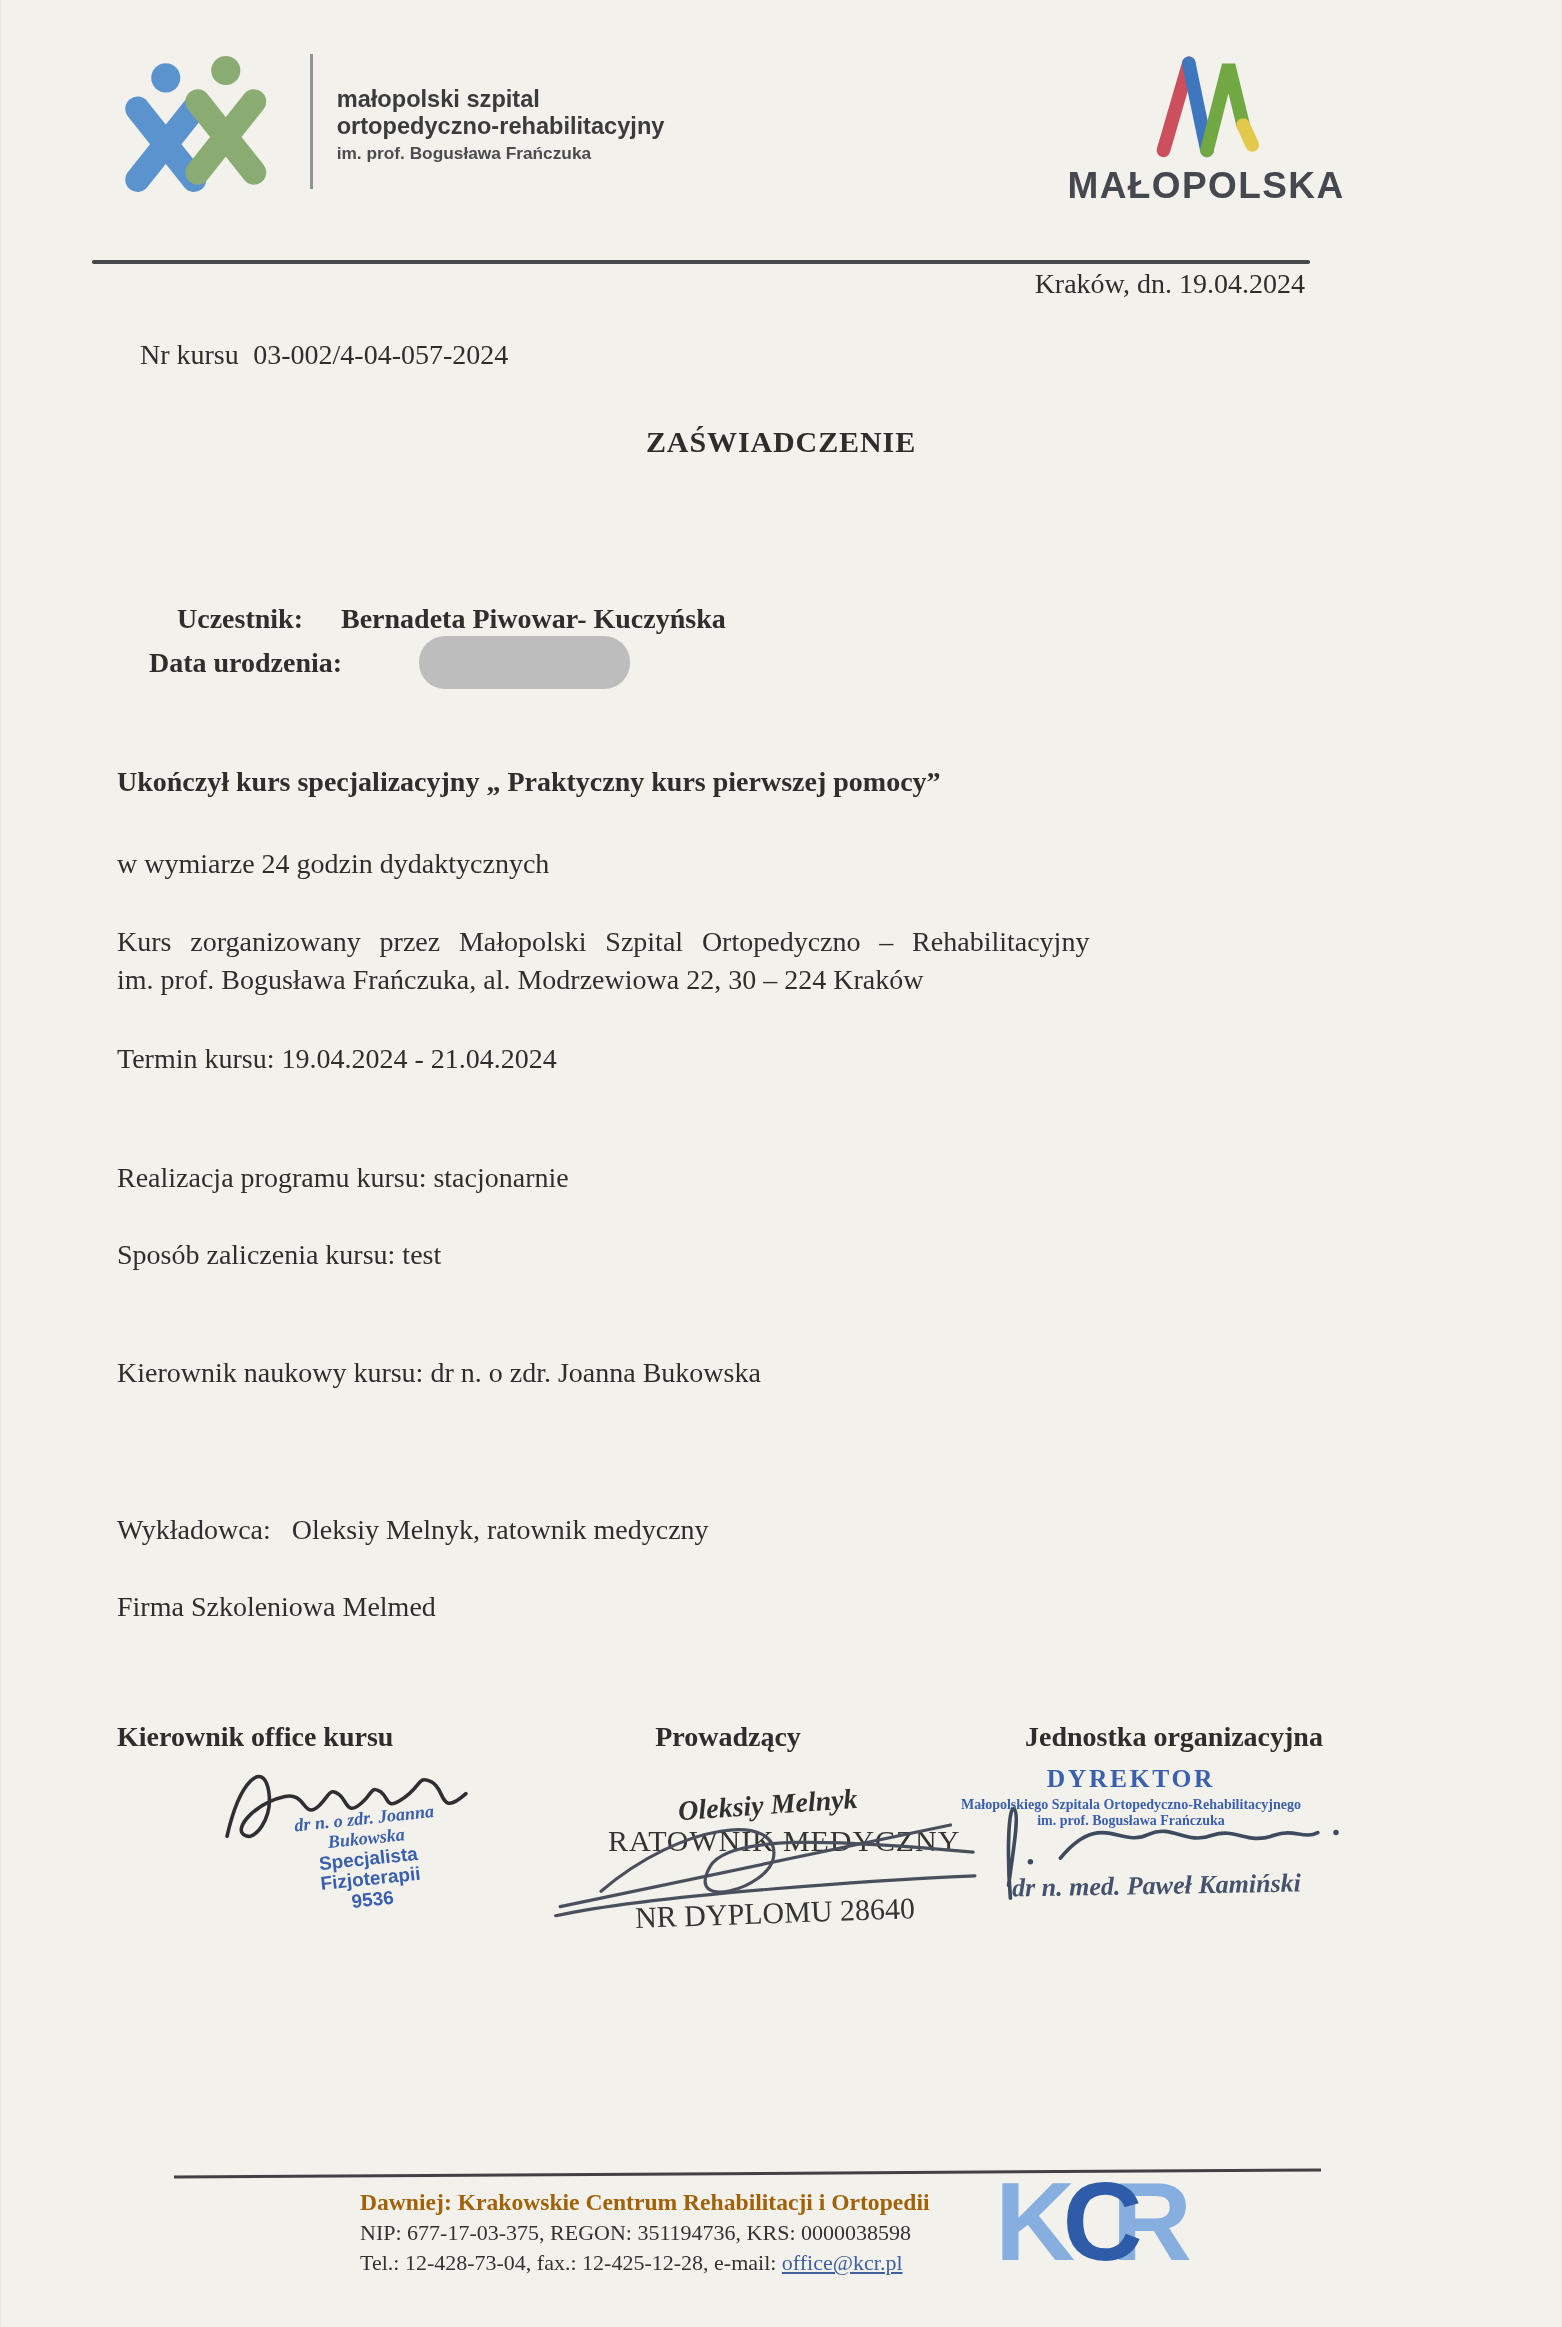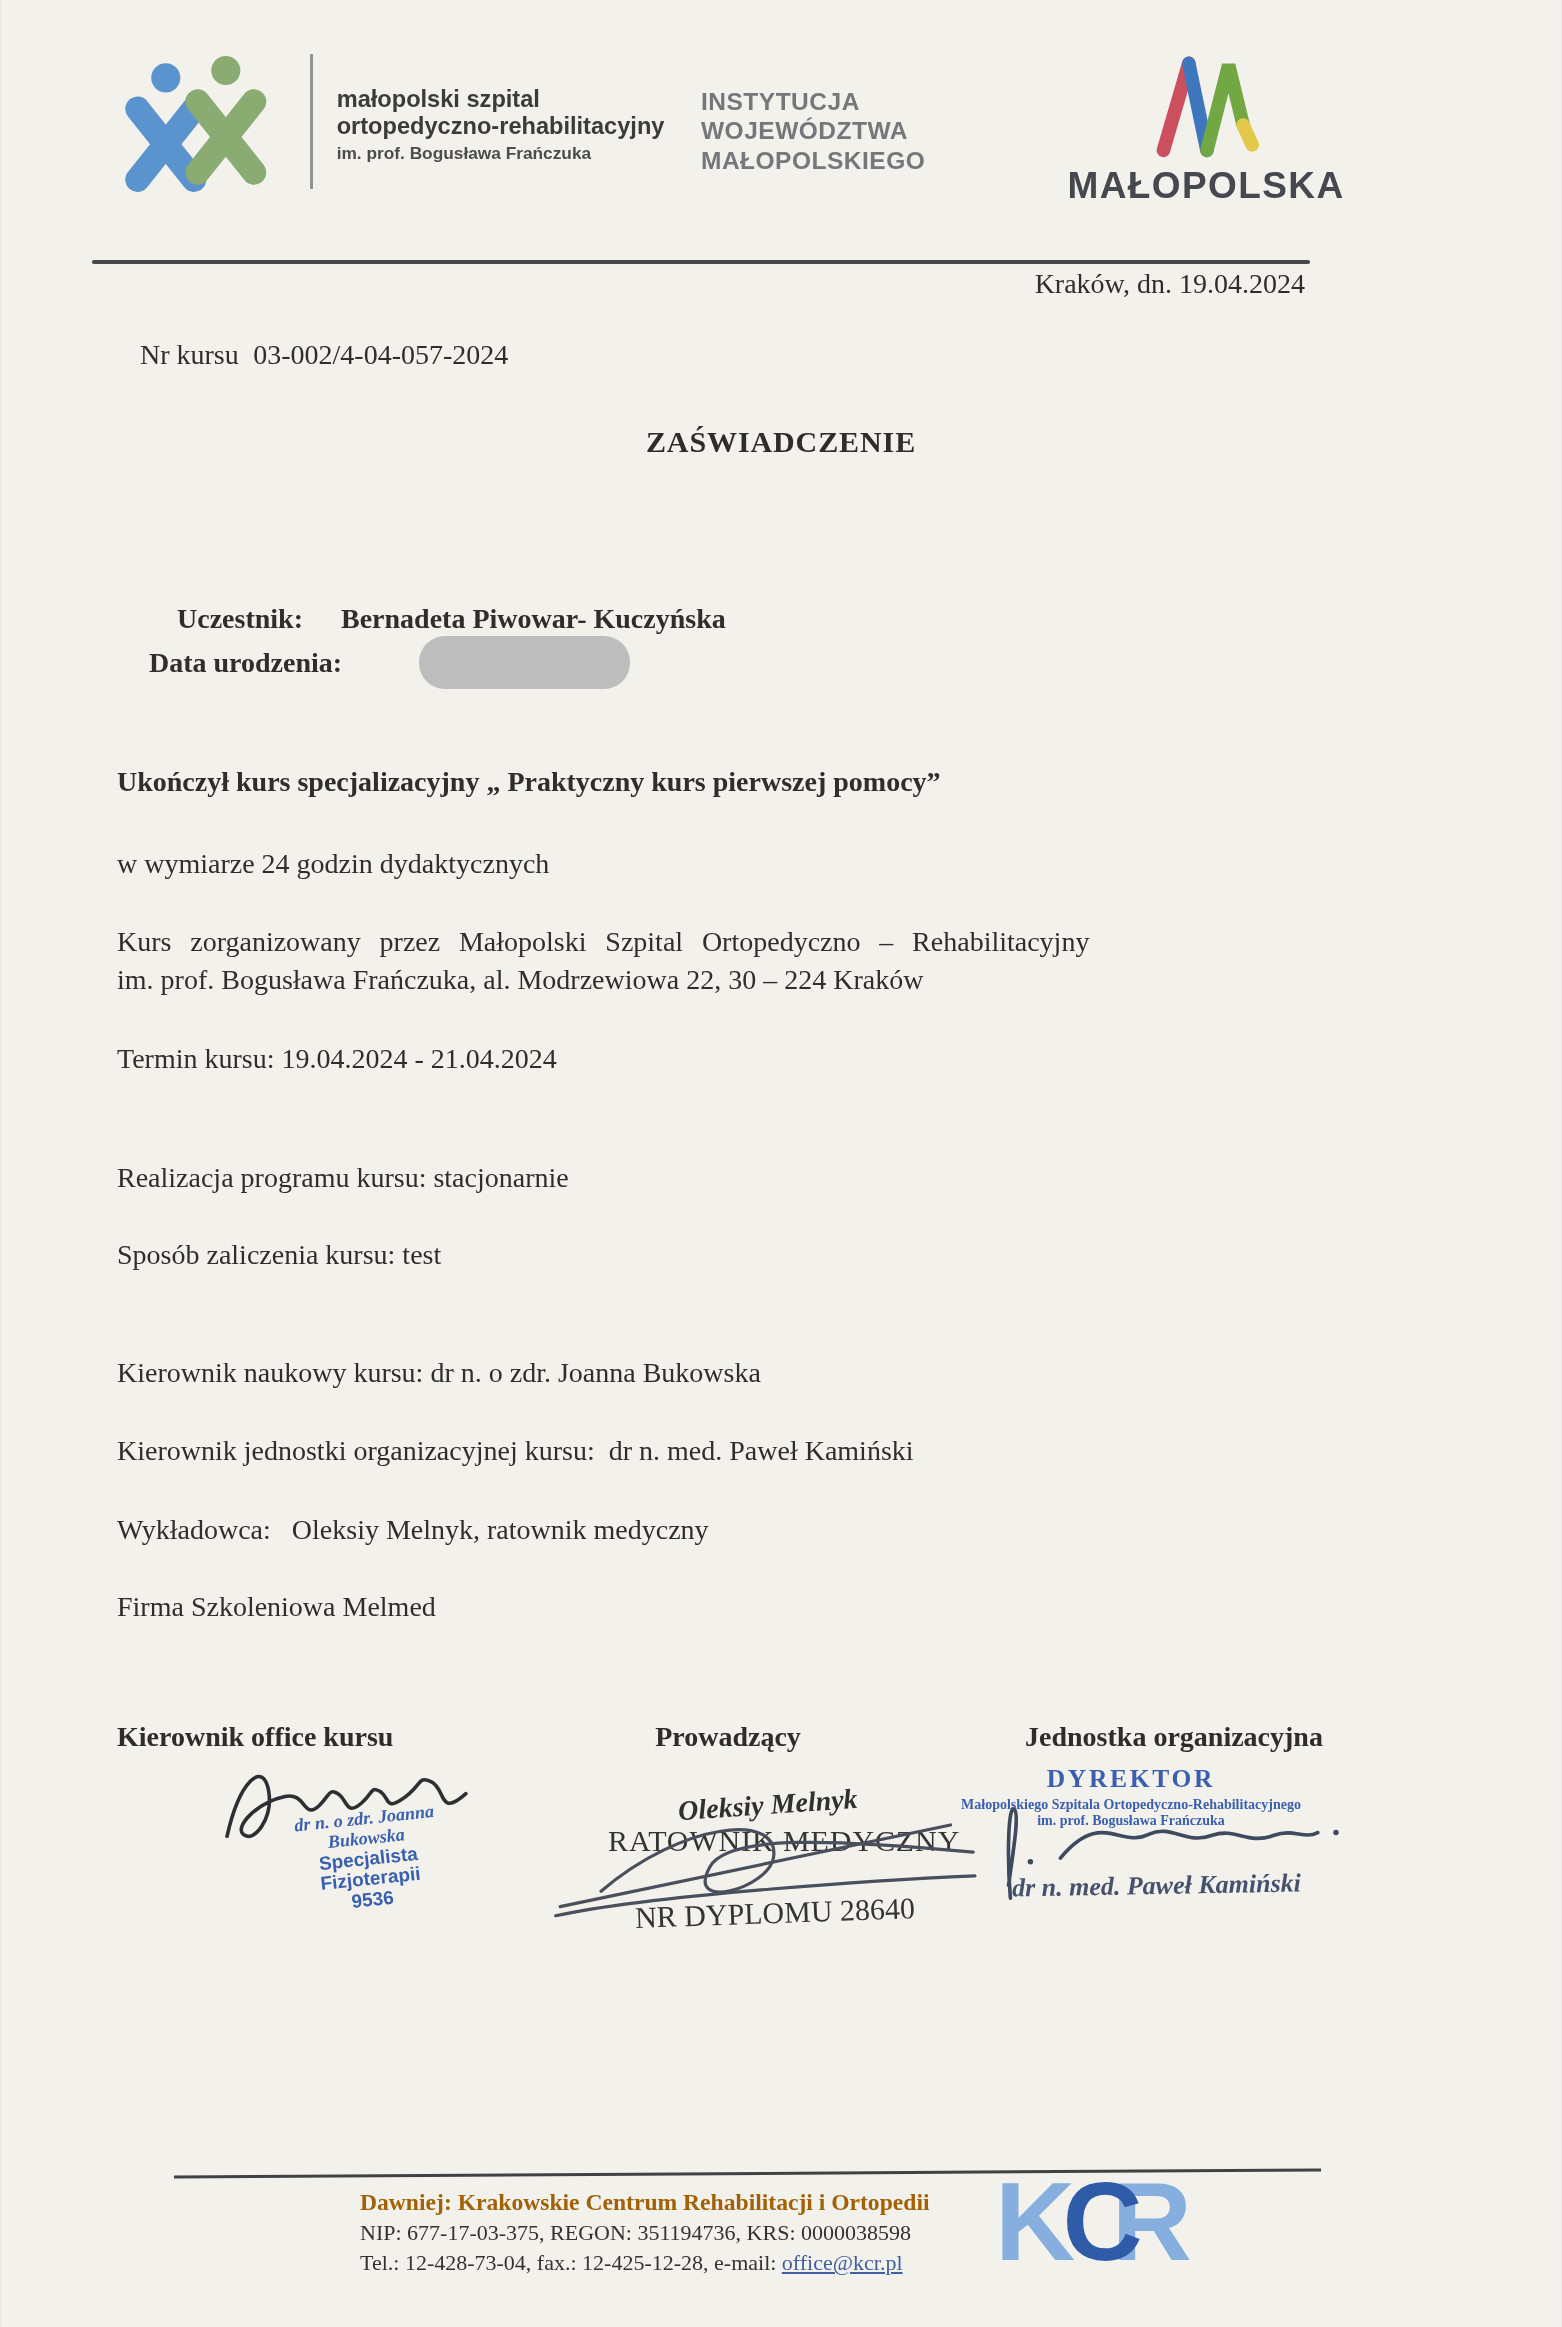--- a/index.html
+++ b/index.html
@@ -101,25 +101,20 @@
       <circle cx="135" cy="28" r="16" fill="#8aab72"></circle>
     </svg>
     <div class="logo-divider"></div>
     <div class="hospital-text sans">
       <div class="l1">małopolski szpital</div>
       <div class="l2">ortopedyczno-rehabilitacyjny</div>
       <div class="l3">im. prof. Bogusława Frańczuka</div>
     </div>
   </div>
 
-  <div class="abs institution sans">
-    <div>INSTYTUCJA</div>
-    <div>WOJEWÓDZTWA</div>
-    <div>MAŁOPOLSKIEGO</div>
-  </div>
 
   <div class="abs malopolska">
     <svg width="136" height="125" viewBox="0 0 150 138" style="display:block;margin:0 auto;">
       <g stroke-width="15" stroke-linecap="round" fill="none">
         <path d="M 28 124 L 56 28" stroke="#cc4f5e"></path>
         <path d="M 56 28 L 76 124" stroke="#3e77bd"></path>
         <path d="M 76 124 L 100 30 L 116 96" stroke="#71a844"></path>
         <path d="M 116 96 L 126 118" stroke="#e3c94a"></path>
       </g>
     </svg>
@@ -143,21 +138,20 @@
   <div class="abs redaction"></div>
 
   <div class="abs l-completion line b">Ukończył kurs specjalizacyjny „ Praktyczny kurs pierwszej pomocy”</div>
   <div class="abs l-hours line">w wymiarze 24 godzin dydaktycznych</div>
   <div class="abs l-org1 line">Kurs zorganizowany przez Małopolski Szpital Ortopedyczno – Rehabilitacyjny</div>
   <div class="abs l-org2 line">im. prof. Bogusława Frańczuka, al. Modrzewiowa 22, 30 – 224 Kraków</div>
   <div class="abs l-term line">Termin kursu: 19.04.2024 - 21.04.2024</div>
   <div class="abs l-real line">Realizacja programu kursu: stacjonarnie</div>
   <div class="abs l-grade line">Sposób zaliczenia kursu: test</div>
   <div class="abs l-sci line">Kierownik naukowy kursu: dr n. o zdr. Joanna Bukowska</div>
-  <div class="abs l-unit line">Kierownik jednostki organizacyjnej kursu:  dr n. med. Paweł Kamiński</div>
   <div class="abs l-lect line">Wykładowca:   Oleksiy Melnyk, ratownik medyczny</div>
   <div class="abs l-comp line">Firma Szkoleniowa Melmed</div>
 
   <div class="abs sig-head c1">Kierownik office kursu</div>
   <div class="abs sig-head c2">Prowadzący</div>
   <div class="abs sig-head c3">Jednostka organizacyjna</div>
 
   <svg class="abs" style="left:218px;top:1753px;" width="264" height="95" viewBox="0 0 290 105">
     <path class="sig-svg" stroke="#2f2f33" stroke-width="4" d="M 8 92 C 22 30, 48 8, 54 42 C 59 72, 38 100, 26 90 C 16 82, 40 55, 72 48 C 96 43, 92 75, 110 58 C 122 46, 121 38, 132 46 C 141 53, 140 70, 157 55 C 170 44, 166 36, 178 43 C 187 49, 183 63, 200 52 C 224 37, 218 24, 234 32 C 250 40, 242 72, 272 45"></path>
   </svg>

